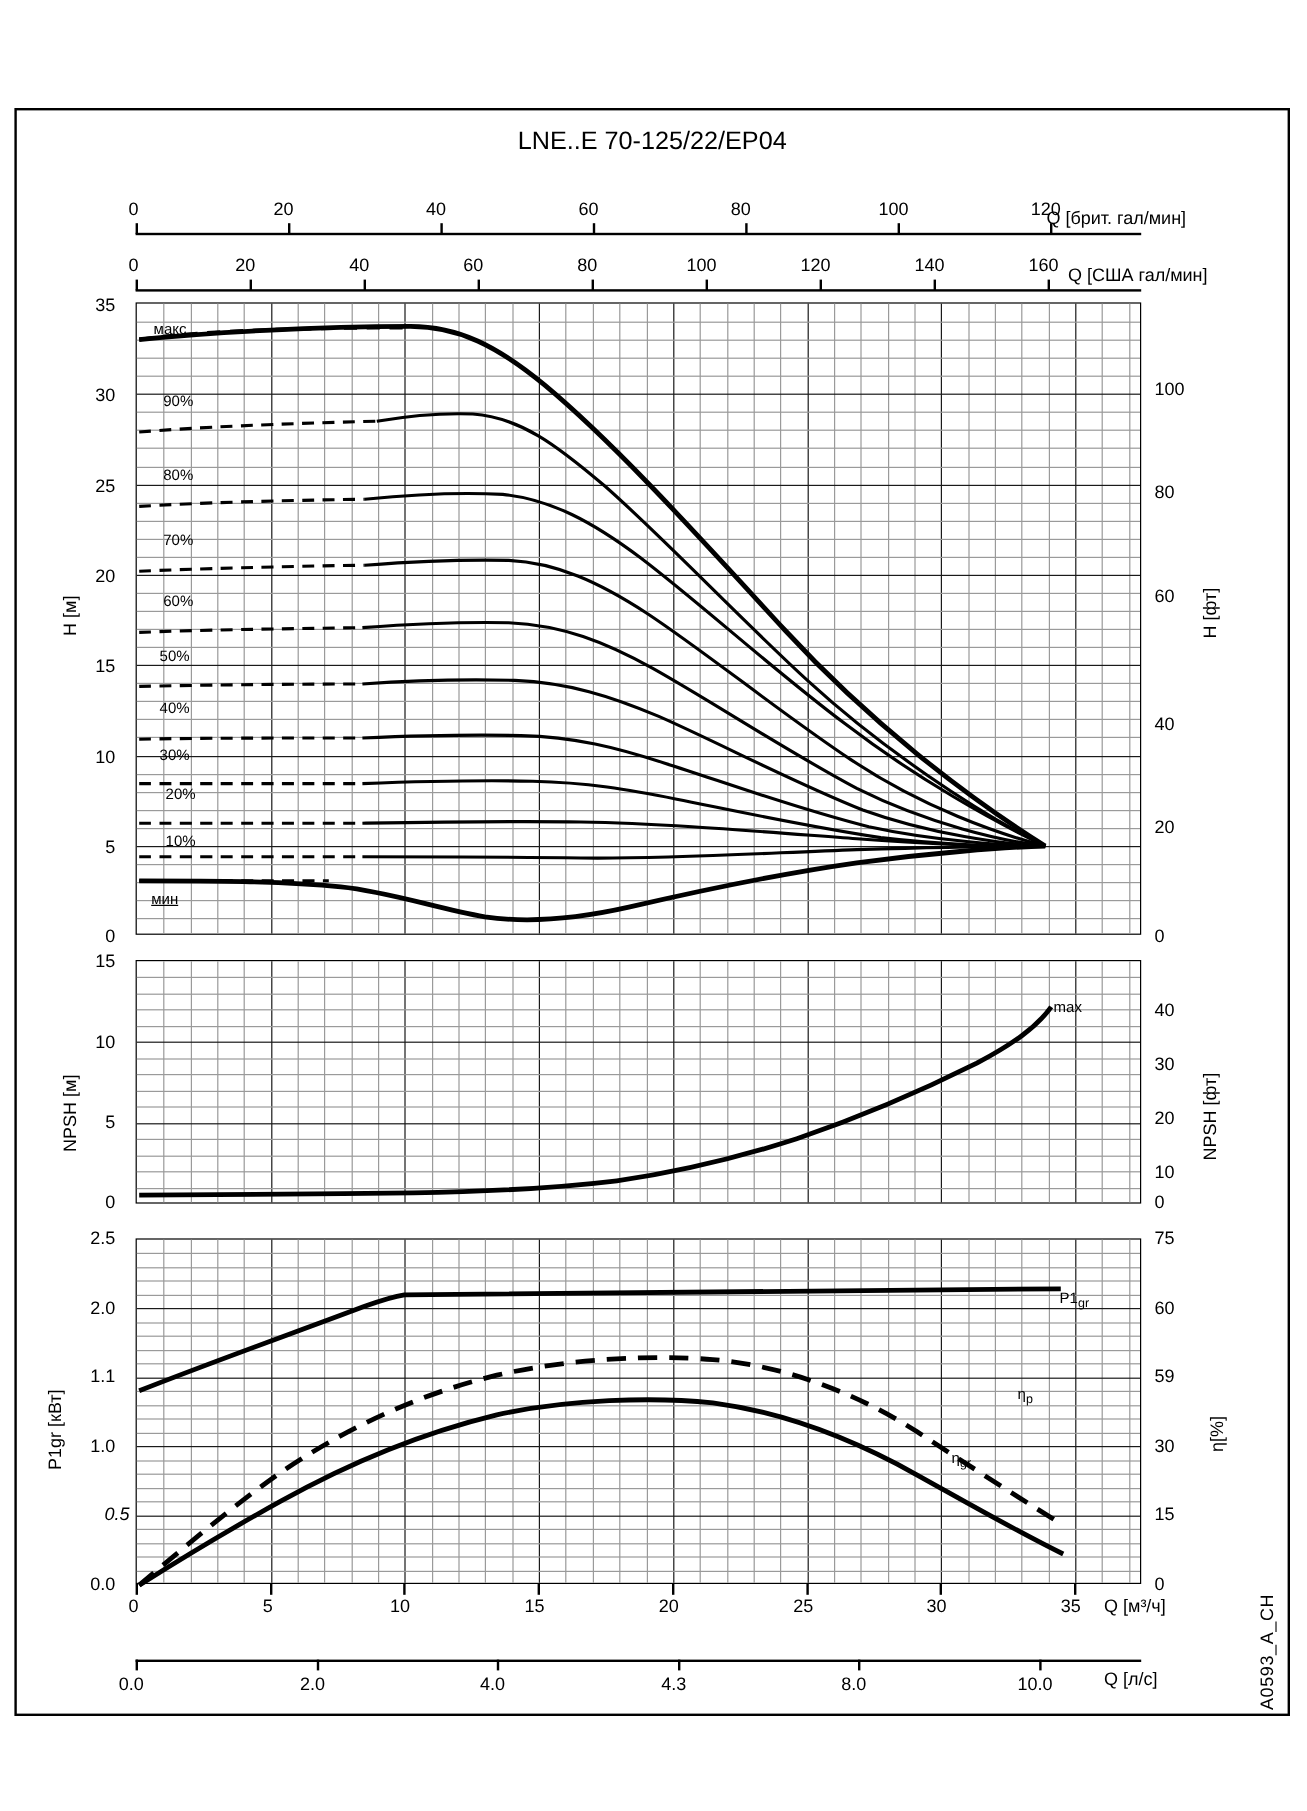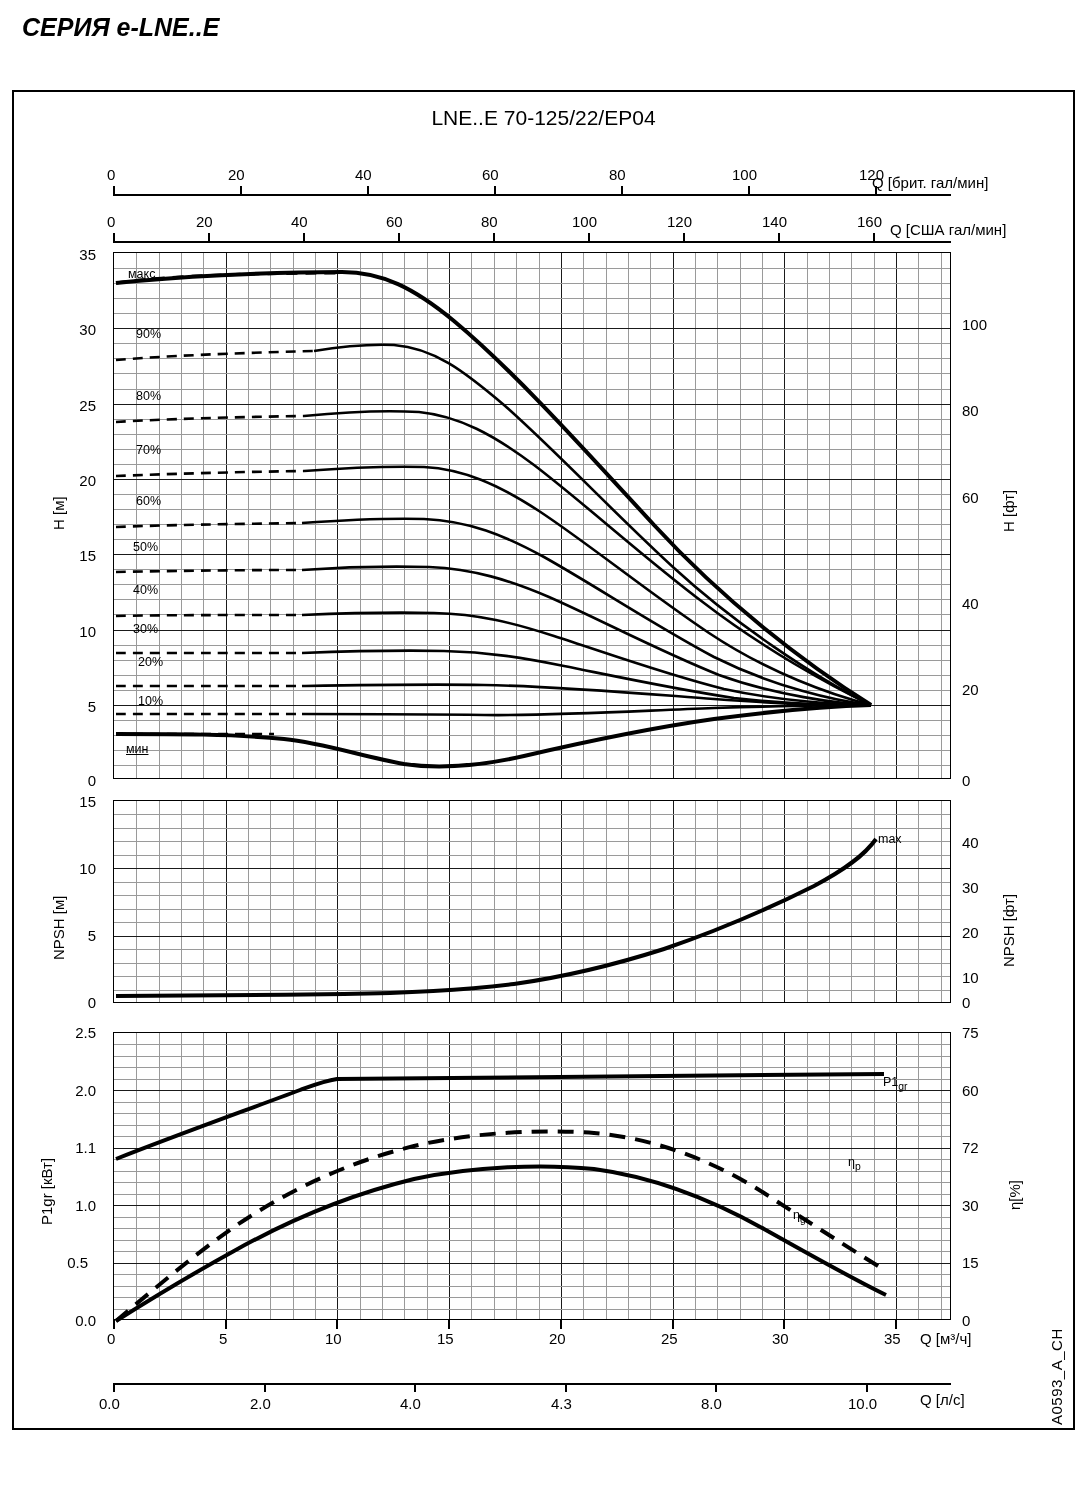--- a/index.html
+++ b/index.html
@@ -41,21 +41,20 @@
   .code{position:absolute;font-size:15px;white-space:nowrap;transform:rotate(-90deg);transform-origin:0 0;letter-spacing:0.5px;}
 
   svg{position:absolute;left:0;top:0;overflow:visible;}
 </style>
 </head>
 <body>
 
 <div class="page">
 
   <div class="hdr">
-    <div>СЕРИЯ e-LNE..E</div>
   </div>
 
   <div class="outer-box">
     <div class="chart-title">LNE..E 70-125/22/EP04</div>
   </div>
 
   <div class="axbar" style="left:113px;top:194px;width:838px;"></div>
   <div>
     <div class="tick" style="left:113px;top:186px;height:9px;"></div>
     <div class="tick" style="left:240px;top:186px;height:9px;"></div>
@@ -392,27 +391,27 @@
   </div>
 
   <div class="curvelbl" style="left:883px;top:1075px;"><span>P1</span><sub>gr</sub></div>
   <div class="curvelbl" style="left:848px;top:1155px;"><span>η</span><sub>p</sub></div>
   <div class="curvelbl" style="left:793px;top:1208px;"><span>η</span><sub>gr</sub></div>
 
   <div class="ylab" style="left:50px;top:1024px;width:46px;">2.5</div>
   <div class="ylab" style="left:50px;top:1082px;width:46px;">2.0</div>
   <div class="ylab" style="left:50px;top:1139px;width:46px;">1.1</div>
   <div class="ylab" style="left:50px;top:1197px;width:46px;">1.0</div>
-  <div class="ylab" style="left:42px;top:1254px;width:46px;">0.5</div>
+  <div class="ylab" style="left:62px;top:1254px;width:46px;font-style:italic;">0.5</div>
   <div class="ylab" style="left:50px;top:1312px;width:46px;">0.0</div>
   <div class="vtext" style="left:38px;top:1225px;">P1gr [кВт]</div>
 
   <div class="ylabR" style="left:962px;top:1024px;">75</div>
   <div class="ylabR" style="left:962px;top:1082px;">60</div>
-  <div class="ylabR" style="left:962px;top:1139px;">72</div>
+  <div class="ylabR" style="left:962px;top:1139px;">59</div>
   <div class="ylabR" style="left:962px;top:1197px;">30</div>
   <div class="ylabR" style="left:962px;top:1254px;">15</div>
   <div class="ylabR" style="left:962px;top:1312px;">0</div>
   <div class="vtext" style="left:1006px;top:1210px;">η[%]</div>
 
   <div>
     <div class="tick" style="left:113px;top:1320px;height:9px;"></div>
     <div class="tick" style="left:225px;top:1320px;height:9px;"></div>
     <div class="tick" style="left:336px;top:1320px;height:9px;"></div>
     <div class="tick" style="left:448px;top:1320px;height:9px;"></div>

